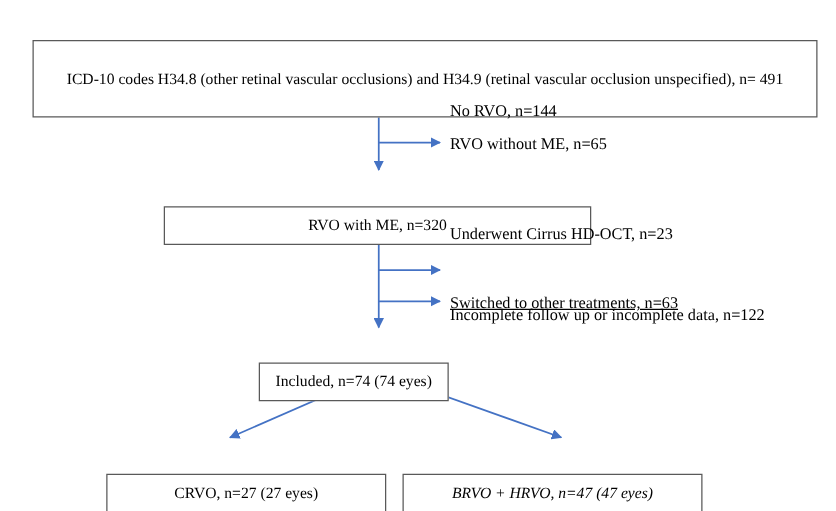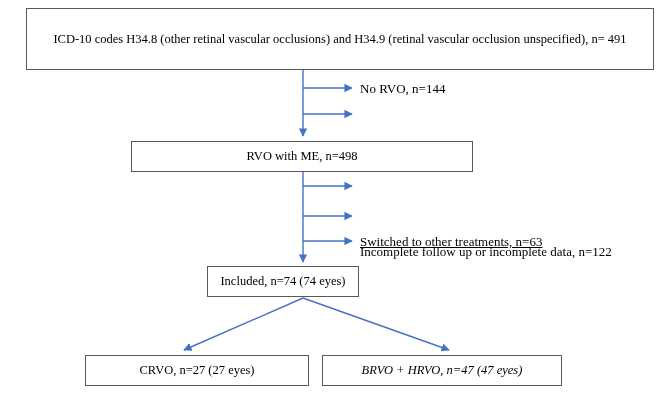--- a/index.html
+++ b/index.html
@@ -20,20 +20,21 @@
     box-sizing: border-box;
     border: 1px solid #595959;
     background: #ffffff;
     display: flex;
     align-items: center;
     justify-content: center;
     color: #000000;
     font-size: 12.5px;
     line-height: 1.45;
     padding: 2px 8px;
+    margin-top: 24px;
   }
   .side-label {
     position: absolute;
     color: #000000;
     font-size: 13px;
     line-height: 1.2;
     white-space: nowrap;
   }
   .flow-svg {
     position: absolute;
@@ -71,23 +72,25 @@
 
       <line x1="303" y1="298" x2="184" y2="350" marker-end="url(#arrow)"></line>
       <line x1="303" y1="298" x2="449" y2="350" marker-end="url(#arrow)"></line>
     </g>
   </svg>
 
   <div class="box" style="left:26px; top:8px; width:628px; height:62px;">ICD-10 codes H34.8 (other retinal vascular occlusions) and H34.9 (retinal vascular occlusion unspecified), n= 491</div>
 
   <div class="side-label" style="left:360px; top:81px;">No RVO, n=144</div>
 
+  <div class="side-label" style="left:360px; top:107px;">RVO without ME, n=65</div>
 
-  <div class="box" style="left:131px; top:141px; width:342px; height:31px;">RVO with ME, n=498</div>
+  <div class="box" style="left:131px; top:141px; width:342px; height:31px;">RVO with ME, n=320</div>
 
+  <div class="side-label" style="left:360px; top:179px;">Underwent Cirrus HD-OCT, n=23</div>
 
   <div class="side-label" style="left:360px; top:220px;margin-top:24px;">Incomplete follow up or incomplete data, n=122</div>
 
   <div class="side-label" style="left:360px; top:234px;text-decoration:underline;">Switched to other treatments, n=63</div>
 
   <div class="box" style="left:207px; top:266px; width:152px; height:31px;">Included, n=74 (74 eyes)</div>
 
   <div class="box" style="left:85px; top:355px; width:224px; height:31px;">CRVO, n=27 (27 eyes)</div>
 
   <div class="box" style="left:322px; top:355px; width:240px; height:31px;font-style:italic;">BRVO + HRVO, n=47 (47 eyes)</div>

